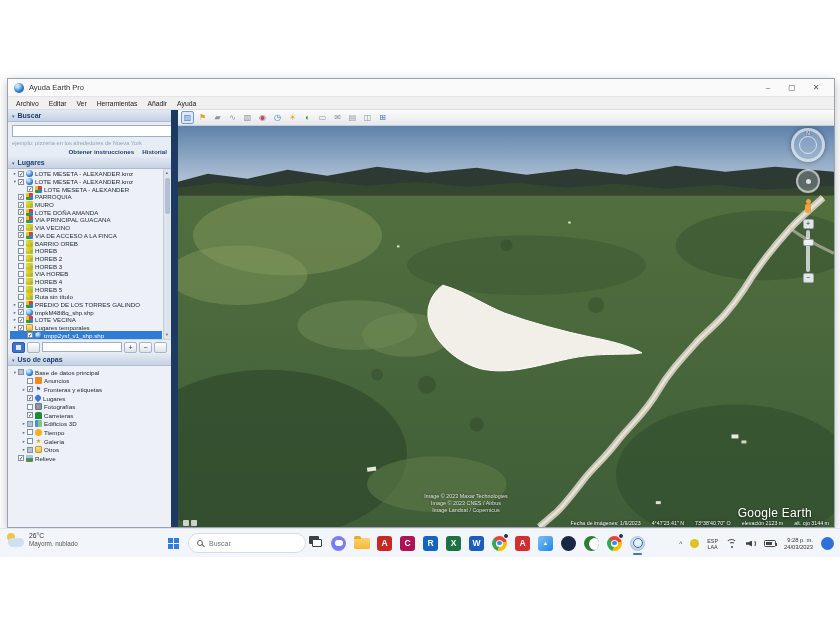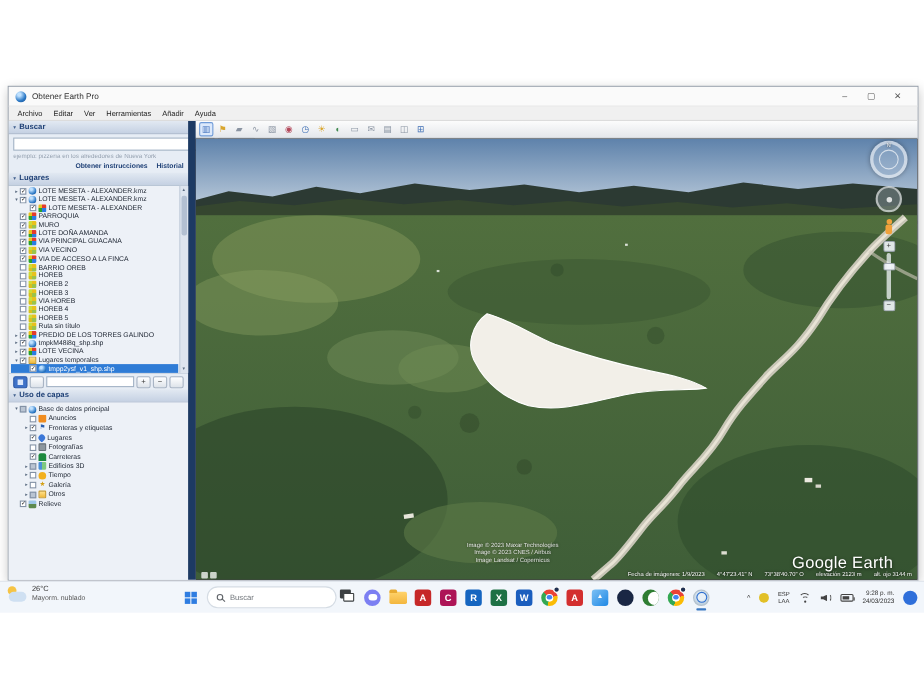--- a/index.html
+++ b/index.html
@@ -68,21 +68,21 @@
   .mapcol{flex:1;display:flex;flex-direction:column;min-width:0;}
   .maptoolbar{height:16px;background:linear-gradient(#fcfcfc,#e4e7eb);border-bottom:1px solid #c6ccd3;
     display:flex;align-items:center;gap:2px;padding:0 3px;flex:none;}
   .tbtn{width:13px;height:13px;border:1px solid transparent;border-radius:2px;display:flex;align-items:center;justify-content:center;flex:none;}
   .tbtn.active{border-color:#6f9bd8;background:#dce9fb;}
   .tglyph{font-size:8px;line-height:1;}
   .viewport{flex:1;position:relative;background:#000;overflow:hidden;}
   .viewport svg{position:absolute;inset:0;width:100%;height:100%;}
   .attrib{position:absolute;left:0;right:80px;bottom:13px;display:flex;flex-direction:column;align-items:center;
     font-size:5.4px;line-height:7px;color:rgba(255,255,255,.85);text-shadow:0 0 2px rgba(0,0,0,.7);}
-  .gelogo{position:absolute;right:22px;bottom:7px;font-size:15px;font-weight:500;color:#fff;
+  .gelogo{position:absolute;right:22px;bottom:7px;font-size:12px;font-weight:500;color:#fff;
     text-shadow:0 1px 3px rgba(0,0,0,.7);letter-spacing:.3px;}
   .statusbar{position:absolute;left:0;right:0;bottom:0;height:9px;display:flex;align-items:center;gap:11px;
     font-size:5.3px;color:#fff;text-shadow:0 0 2px #000;padding:0 5px;white-space:nowrap;}
   .lefticos{display:flex;gap:2px;margin-right:auto;}
   .lico{width:6px;height:6px;background:rgba(255,255,255,.75);border-radius:1px;}
   
   .navctl{position:absolute;right:5px;top:2px;width:42px;display:flex;flex-direction:column;align-items:center;}
   .lookring{width:34px;height:34px;border-radius:50%;border:3px solid rgba(255,255,255,.55);
     background:rgba(185,205,225,.28);position:relative;box-shadow:0 0 5px rgba(0,0,0,.35);}
   .lookin{position:absolute;inset:5px;border-radius:50%;border:1px solid rgba(255,255,255,.65);}
@@ -151,21 +151,21 @@
   .batt i{display:block;width:70%;height:100%;background:#444;}
   .clock{font-size:5.8px;color:#333;text-align:right;line-height:7px;}
   .notif{width:13px;height:13px;border-radius:50%;background:#2f6fda;}
 </style>
 </head>
 <body>
 
 <div class="window">
   <div class="titlebar">
     <span class="app-ico"></span>
-    <span class="title">Obtener Earth Pro</span>
+    <span class="title">Ayuda Earth Pro</span>
     <span class="wctrl">
       <span class="wbtn">–</span>
       <span class="wbtn">▢</span>
       <span class="wbtn">✕</span>
     </span>
   </div>
   <div class="menubar">
       <span class="menu-item">Archivo</span>
       <span class="menu-item">Editar</span>
       <span class="menu-item">Ver</span>

